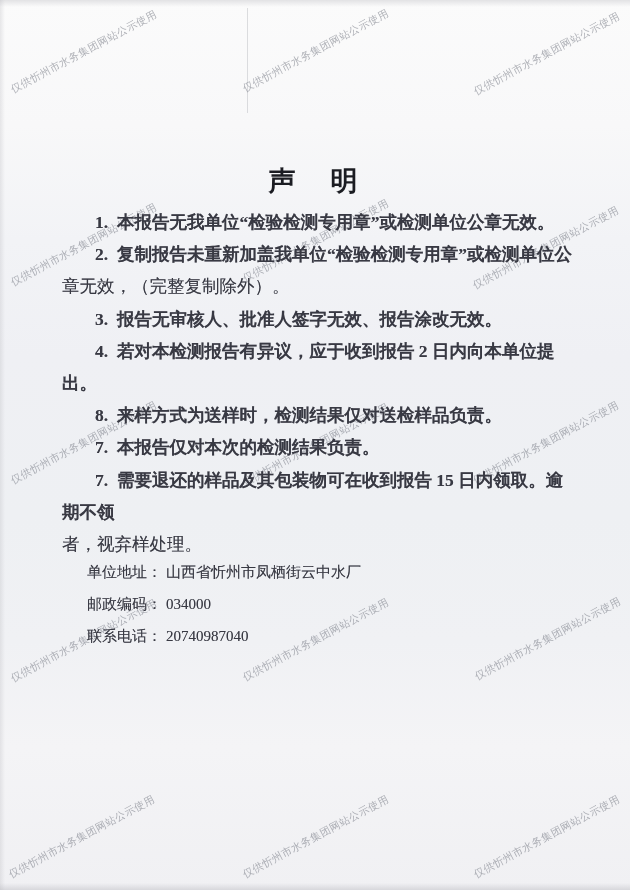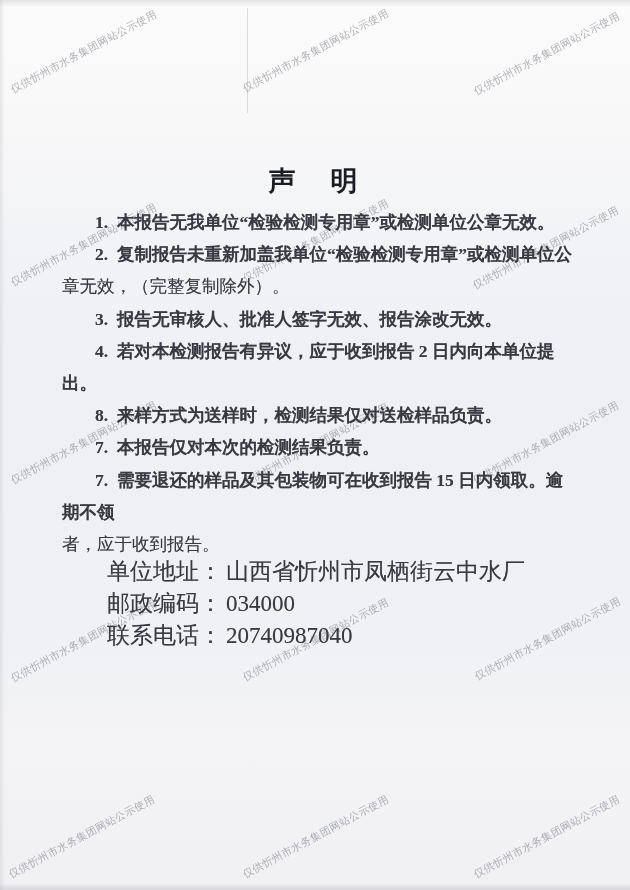--- a/index.html
+++ b/index.html
@@ -43,22 +43,22 @@
   }
   .body-text p{
     margin:0;line-height:32.2px;font-size:17.5px;
     color:#383943;white-space:pre-wrap;
     text-shadow:0 0 .5px rgba(56,57,67,.45);
   }
   .body-text p.indent{text-indent:33px;font-weight:bold;}
   .info-block{
     position:absolute;left:87px;top:556px;width:480px;
   }
-  .info-row{line-height:32px;font-size:23px;color:#383943;
-    text-shadow:0 0 .5px rgba(56,57,67,.45);margin-left:20px;}
+  .info-row{line-height:32px;font-size:15px;color:#383943;
+    text-shadow:0 0 .5px rgba(56,57,67,.45);}
   .info-row .val{margin-left:4px;}
 </style>
 </head>
 <body>
 
 <div class="page">
 
   <div class="edge-top"></div>
   <div class="edge-bottom"></div>
   <div class="edge-left"></div>
@@ -84,21 +84,21 @@
 
   <div class="body-text">
     <p class="indent">1.  本报告无我单位“检验检测专用章”或检测单位公章无效。</p>
     <p class="indent">2.  复制报告未重新加盖我单位“检验检测专用章”或检测单位公</p>
     <p class="flush">章无效，（完整复制除外）。</p>
     <p class="indent">3.  报告无审核人、批准人签字无效、报告涂改无效。</p>
     <p class="indent">4.  若对本检测报告有异议，应于收到报告 2 日内向本单位提出。</p>
     <p class="indent">8.  来样方式为送样时，检测结果仅对送检样品负责。</p>
     <p class="indent">7.  本报告仅对本次的检测结果负责。</p>
     <p class="indent">7.  需要退还的样品及其包装物可在收到报告 15 日内领取。逾期不领</p>
-    <p class="flush">者，应于收到报告。</p>
+    <p class="flush">者，视弃样处理。</p>
   </div>
 
   <div class="info-block">
     <div class="info-row">
       <span class="lbl">单位地址：</span><span class="val">山西省忻州市凤栖街云中水厂</span>
     </div>
     <div class="info-row">
       <span class="lbl">邮政编码：</span><span class="val">034000</span>
     </div>
     <div class="info-row">

